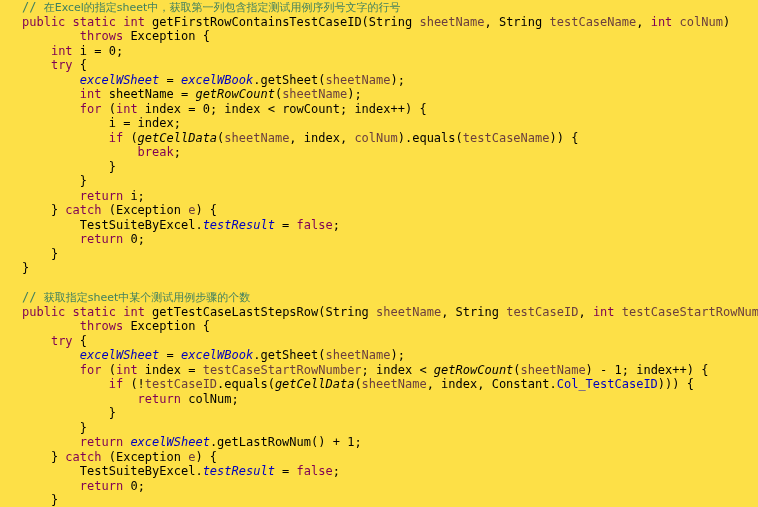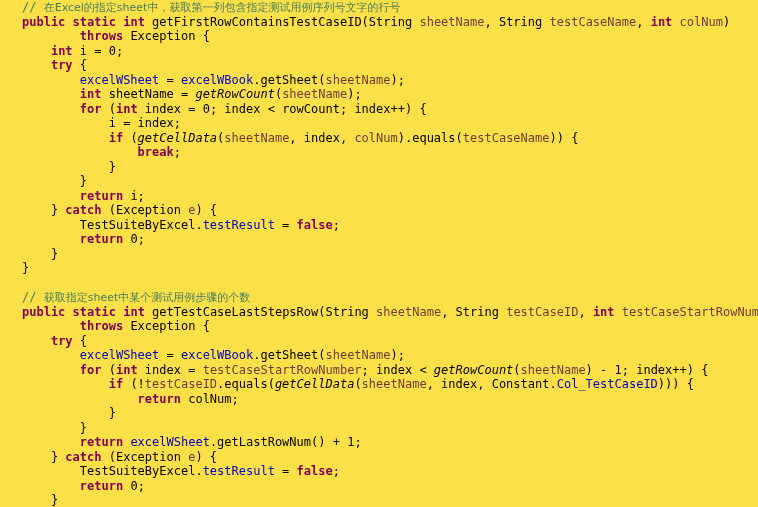--- a/index.html
+++ b/index.html
@@ -32,24 +32,24 @@
     color: #000000;
     padding-left: 22px;
     letter-spacing: 0px;
     overflow: hidden;
   }
   .code-line .tok {
     white-space: pre;
   }
   
   .t-plain    { color: #000000; }
-  .t-keyword  { color: #7f0055; font-weight: bold; }
+  .t-keyword  { color: #7f0055; font-weight: normal; }
   .t-comment  { color: #3f7f5f; }
   .t-param    { color: #6a3e3e; }
-  .t-field    { color: #0000c0; }
+  .t-field    { color: #0000c0; font-style: italic; }
   .t-method   { color: #000000; font-style: italic; }
   .t-const    { color: #0000c0; }
   .t-number   { color: #000000; }
   
   .cjk {
     font-family: "DejaVu Sans", "Liberation Sans", sans-serif;
     font-size: 11px;
   }
 </style>
 </head>

